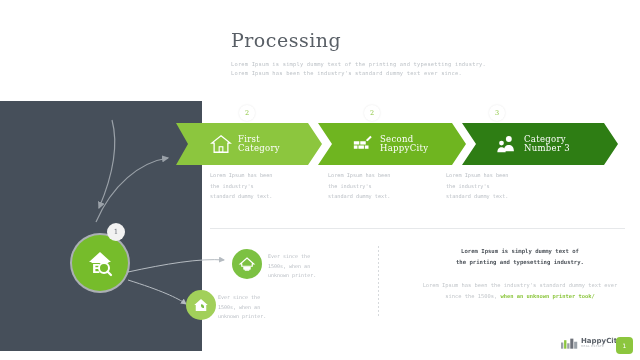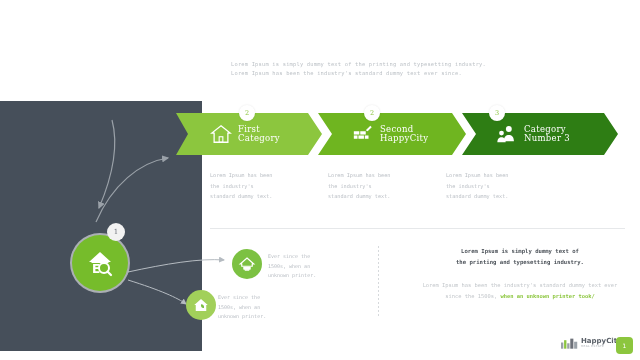--- a/index.html
+++ b/index.html
@@ -23,21 +23,21 @@
   }
   .page-sub{
     position:absolute;left:231px;top:60px;width:330px;
     font-family:"DejaVu Sans Mono", monospace;
     font-size:5.4px;line-height:9px;color:#bdc2c7;letter-spacing:.2px;
   }
   .page-sub div{white-space:nowrap;}
 
   
   .banners{position:absolute;left:176px;top:113px;height:42px;}
-  .banner{position:absolute;top:0;height:42px;display:flex;align-items:center;}
+  .banner{position:absolute;top:10px;height:42px;display:flex;align-items:center;}
   .banner .bshape{position:absolute;inset:0;}
   .banner .bcontent{position:relative;display:flex;align-items:center;gap:6px;padding-left:34px;}
   .banner .ico{width:22px;height:22px;flex:none;}
   .banner .lbl{
     font-family:"DejaVu Serif", serif;font-size:8.5px;line-height:9.5px;
     color:#fff;white-space:pre-line;letter-spacing:.3px;
   }
   .b1{left:0;width:146px;}
   .b2{left:142px;width:148px;}
   .b3{left:286px;width:156px;}
@@ -140,20 +140,21 @@
   <svg style="position:absolute;left:120px;top:250px;width:140px;height:70px;">
     <defs>
       <marker id="ah2" markerWidth="6" markerHeight="6" refX="5" refY="3" orient="auto">
         <path d="M0,0 L6,3 L0,6 z" fill="#b5bbc1"></path>
       </marker>
     </defs>
     <path d="M8,22 C45,14 80,8 104,10" stroke="#b5bbc1" stroke-width="1" fill="none" marker-end="url(#ah2)"></path>
     <path d="M8,30 C40,40 58,48 66,54" stroke="#b5bbc1" stroke-width="1" fill="none" marker-end="url(#ah2)"></path>
   </svg>
 
+  <div class="page-title">Processing</div>
   <div class="page-sub">
     <div>Lorem Ipsum is simply dummy text of the printing and typesetting industry.</div>
     <div>Lorem Ipsum has been the industry's standard dummy text ever since.</div>
   </div>
 
   <div class="banners">
 
     <div class="banner b1">
       <svg class="bshape" viewBox="0 0 146 42" preserveAspectRatio="none">
         <path d="M0,0 L132,0 L146,21 L132,42 L0,42 L12,21 Z" fill="#8CC63E"></path>

